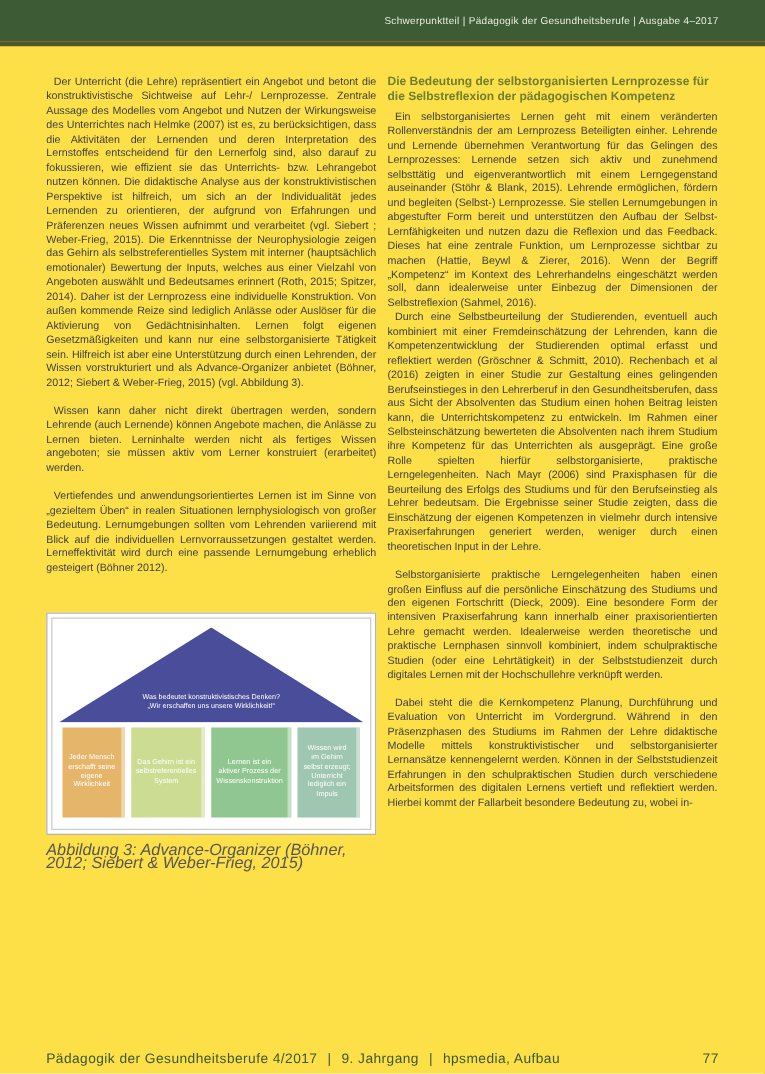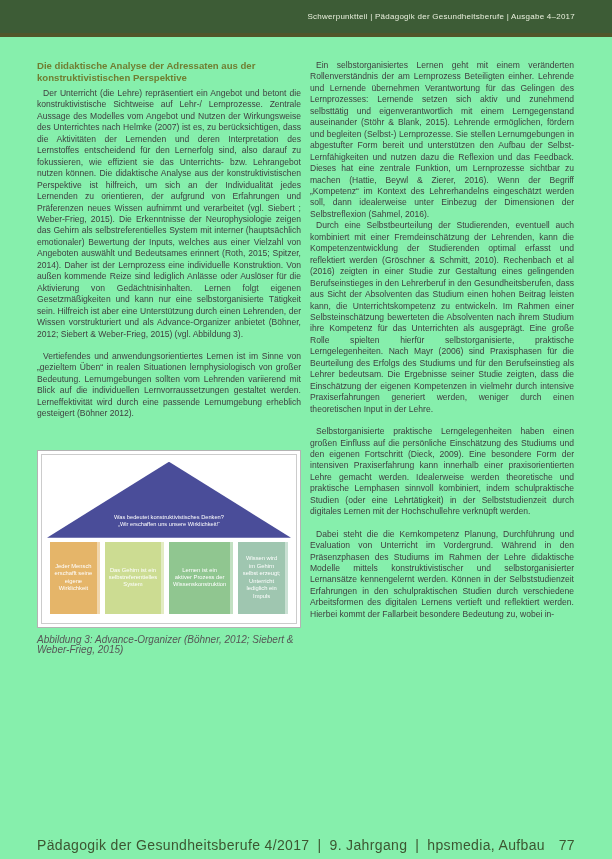--- a/index.html
+++ b/index.html
@@ -1,20 +1,20 @@
 <!DOCTYPE html>
 <html lang="de"><head>
 <meta charset="utf-8">
 <style>
   * { box-sizing: border-box; margin: 0; padding: 0; }
   html, body { background: #ffffff; }
   .page {
     position: relative;
     width: 612px; height: 859px;
-    background: #86efac;
+    background: #fde047;
     font-family: "Liberation Sans", sans-serif;
     overflow: hidden;
   }
   
   .header-bar {
     height: 33px; background: #3d5c36;
     display: flex; align-items: center; justify-content: flex-end;
     padding-right: 37px;
   }
   .header-bar .hdr-text {
@@ -52,47 +52,47 @@
     flex: 1 1 0; height: 72px;
     display: flex; align-items: center; justify-content: center;
     text-align: center; color: #ffffff; font-size: 5.8px; line-height: 7.4px;
     padding: 4px 4px; border-right: 3px solid rgba(255,255,255,.45);
   }
   .pillar-0 { background: #e5b569; }
   .pillar-1 { background: #ccdc92; }
   .pillar-2 { background: #90c690; }
   .pillar-3 { background: #9fc6b0; }
   figcaption {
-    margin-top: 7px; font-size: 10px; line-height: 10px;
+    margin-top: 7px; font-size: 13px; line-height: 10px;
     font-style: italic; color: #565656; text-align: left;
   }
   
   .footer {
     position: absolute; left: 37px; right: 37px; bottom: 6px;
     display: flex; align-items: baseline;
-    color: #3c5631; font-size: 14px; letter-spacing: .35px;
+    color: #3c5631; font-size: 11px; letter-spacing: .35px;
   }
   .footer .sep { margin: 0 8px; color: #3c5631; }
   .footer .page-num { margin-left: auto; }
 </style>
 </head>
 <body>
 
 <div class="page">
 
   <div class="header-bar">
     <span class="hdr-text">Schwerpunktteil | Pädagogik der Gesundheitsberufe | Ausgabe 4–2017</span>
   </div>
   <div class="header-strip"></div>
 
   <div class="content">
 
     <div class="col">
-      <h2 class="col-heading">Die didaktische Analyse der Adressaten aus der konstruktivistischen Perspektive</h2>
       <p>Der Unterricht (die Lehre) repräsentiert ein Angebot und betont die konstruktivistische Sichtweise auf Lehr-/ Lernprozesse. Zentrale Aussage des Modelles vom Angebot und Nutzen der Wirkungsweise des Unterrichtes nach Helmke (2007) ist es, zu berücksichtigen, dass die Aktivitäten der Lernenden und deren Interpretation des Lernstoffes entscheidend für den Lernerfolg sind, also darauf zu fokussieren, wie effizient sie das Unterrichts- bzw. Lehrangebot nutzen können. Die didaktische Analyse aus der konstruktivistischen Perspektive ist hilfreich, um sich an der Individualität jedes Lernenden zu orientieren, der aufgrund von Erfahrungen und Präferenzen neues Wissen aufnimmt und verarbeitet (vgl. Siebert ; Weber-Frieg, 2015). Die Erkenntnisse der Neurophysiologie zeigen das Gehirn als selbstreferentielles System mit interner (hauptsächlich emotionaler) Bewertung der Inputs, welches aus einer Vielzahl von Angeboten auswählt und Bedeutsames erinnert (Roth, 2015; Spitzer, 2014). Daher ist der Lernprozess eine individuelle Konstruktion. Von außen kommende Reize sind lediglich Anlässe oder Auslöser für die Aktivierung von Gedächtnisinhalten. Lernen folgt eigenen Gesetzmäßigkeiten und kann nur eine selbstorganisierte Tätigkeit sein. Hilfreich ist aber eine Unterstützung durch einen Lehrenden, der Wissen vorstrukturiert und als Advance-Organizer anbietet (Böhner, 2012; Siebert &amp; Weber-Frieg, 2015) (vgl. Abbildung 3).</p>
+      <p class="gap">Wissen kann daher nicht direkt übertragen werden, sondern Lehrende (auch Lernende) können Angebote machen, die Anlässe zu Lernen bieten. Lerninhalte werden nicht als fertiges Wissen angeboten; sie müssen aktiv vom Lerner konstruiert (erarbeitet) werden.</p>
       <p class="gap">Vertiefendes und anwendungsorientiertes Lernen ist im Sinne von „gezieltem Üben“ in realen Situationen lernphysiologisch von großer Bedeutung. Lernumgebungen sollten vom Lehrenden variierend mit Blick auf die individuellen Lernvorraussetzungen gestaltet werden. Lerneffektivität wird durch eine passende Lernumgebung erheblich gesteigert (Böhner 2012).</p>
 
       <figure>
         <div class="fig-frame">
           <div class="fig-inner">
             <div class="roof">
               <span class="roof-line">Was bedeutet konstruktivistisches Denken?</span>
               <span class="roof-line">„Wir erschaffen uns unsere Wirklichkeit!“</span>
             </div>
             <div class="pillars">
@@ -101,20 +101,21 @@
               <div class="pillar pillar-2">Lernen ist ein aktiver Prozess der Wissenskonstruktion</div>
               <div class="pillar pillar-3">Wissen wird im Gehirn selbst erzeugt; Unterricht lediglich ein Impuls</div>
             </div>
           </div>
         </div>
         <figcaption>Abbildung 3: Advance-Organizer (Böhner, 2012; Siebert &amp; Weber-Frieg, 2015)</figcaption>
       </figure>
     </div>
 
     <div class="col">
+      <h2 class="col-heading">Die Bedeutung der selbstorganisierten Lernprozesse für die Selbstreflexion der pädagogischen Kompetenz</h2>
       <p>Ein selbstorganisiertes Lernen geht mit einem veränderten Rollenverständnis der am Lernprozess Beteiligten einher. Lehrende und Lernende übernehmen Verantwortung für das Gelingen des Lernprozesses: Lernende setzen sich aktiv und zunehmend selbsttätig und eigenverantwortlich mit einem Lerngegenstand auseinander (Stöhr &amp; Blank, 2015). Lehrende ermöglichen, fördern und begleiten (Selbst-) Lernprozesse. Sie stellen Lernumgebungen in abgestufter Form bereit und unterstützen den Aufbau der Selbst-Lernfähigkeiten und nutzen dazu die Reflexion und das Feedback. Dieses hat eine zentrale Funktion, um Lernprozesse sichtbar zu machen (Hattie, Beywl &amp; Zierer, 2016). Wenn der Begriff „Kompetenz“ im Kontext des Lehrerhandelns eingeschätzt werden soll, dann idealerweise unter Einbezug der Dimensionen der Selbstreflexion (Sahmel, 2016).</p>
       <p>Durch eine Selbstbeurteilung der Studierenden, eventuell auch kombiniert mit einer Fremdeinschätzung der Lehrenden, kann die Kompetenzentwicklung der Studierenden optimal erfasst und reflektiert werden (Gröschner &amp; Schmitt, 2010). Rechenbach et al (2016) zeigten in einer Studie zur Gestaltung eines gelingenden Berufseinstieges in den Lehrerberuf in den Gesundheitsberufen, dass aus Sicht der Absolventen das Studium einen hohen Beitrag leisten kann, die Unterrichtskompetenz zu entwickeln. Im Rahmen einer Selbsteinschätzung bewerteten die Absolventen nach ihrem Studium ihre Kompetenz für das Unterrichten als ausgeprägt. Eine große Rolle spielten hierfür selbstorganisierte, praktische Lerngelegenheiten. Nach Mayr (2006) sind Praxisphasen für die Beurteilung des Erfolgs des Studiums und für den Berufseinstieg als Lehrer bedeutsam. Die Ergebnisse seiner Studie zeigten, dass die Einschätzung der eigenen Kompetenzen in vielmehr durch intensive Praxiserfahrungen generiert werden, weniger durch einen theoretischen Input in der Lehre.</p>
       <p class="gap">Selbstorganisierte praktische Lerngelegenheiten haben einen großen Einfluss auf die persönliche Einschätzung des Studiums und den eigenen Fortschritt (Dieck, 2009). Eine besondere Form der intensiven Praxiserfahrung kann innerhalb einer praxisorientierten Lehre gemacht werden. Idealerweise werden theoretische und praktische Lernphasen sinnvoll kombiniert, indem schulpraktische Studien (oder eine Lehrtätigkeit) in der Selbststudienzeit durch digitales Lernen mit der Hochschullehre verknüpft werden.</p>
       <p class="gap">Dabei steht die die Kernkompetenz Planung, Durchführung und Evaluation von Unterricht im Vordergrund. Während in den Präsenzphasen des Studiums im Rahmen der Lehre didaktische Modelle mittels konstruktivistischer und selbstorganisierter Lernansätze kennengelernt werden. Können in der Selbststudienzeit Erfahrungen in den schulpraktischen Studien durch verschiedene Arbeitsformen des digitalen Lernens vertieft und reflektiert werden. Hierbei kommt der Fallarbeit besondere Bedeutung zu, wobei in-</p>
     </div>
 
   </div>
 
   <div class="footer">
     <span>Pädagogik der Gesundheitsberufe 4/2017</span>

